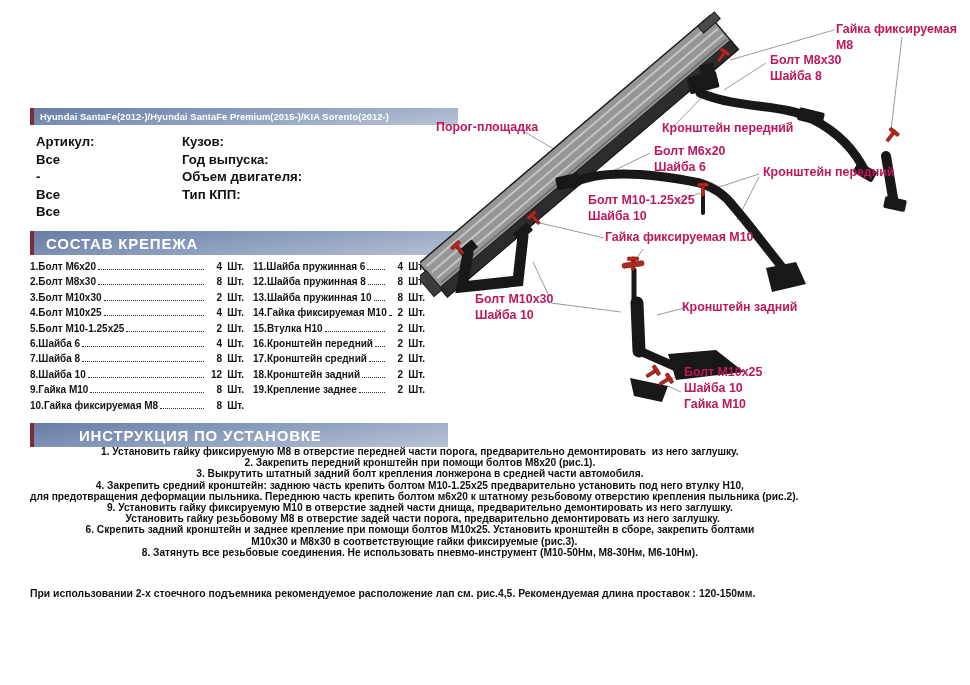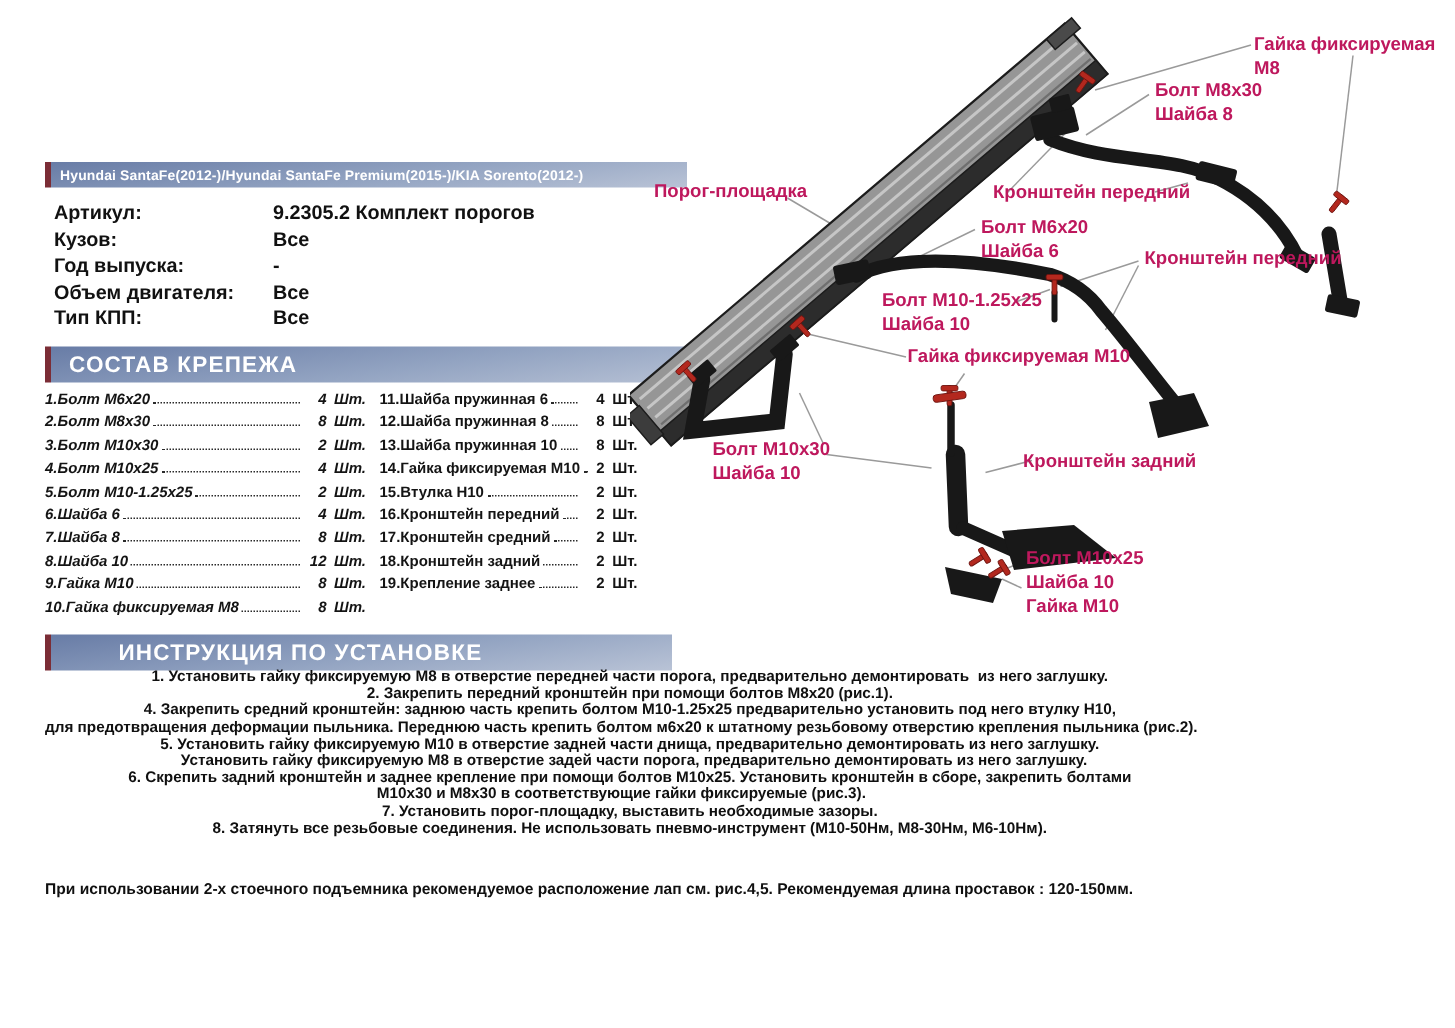--- a/index.html
+++ b/index.html
@@ -16,21 +16,21 @@
   }
   .vehicle-bar{left:30px;top:108px;width:428px;height:17px;font-size:9.3px;font-weight:700;padding-left:6px;letter-spacing:0.1px;white-space:nowrap;}
   .section-bar{height:24px;font-size:15px;font-weight:700;letter-spacing:0.8px;padding-left:12px;}
   .fast-bar{left:30px;top:231px;width:456px;}
   .instr-bar{left:30px;top:423px;width:418px;padding-left:45px;}
   
   .product{position:absolute;left:36px;top:133px;display:grid;grid-template-columns:146px auto;font-size:13.2px;font-weight:700;line-height:17.5px;}
   
   .parts{position:absolute;left:30px;top:261px;display:flex;gap:9px;font-size:10px;font-weight:700;color:#141414;}
   .pcol{display:flex;flex-direction:column;}
-  .pcol.left{width:214px;font-style:italic;}
+  .pcol.left{width:214px;}
   .pcol.right{width:172px;}
   .prow{display:flex;align-items:baseline;height:15.4px;}
   .pname{white-space:nowrap;}
   .lead{flex:1;min-width:2px;border-bottom:1.6px dotted #2a2a2a;margin:0 2px 2px 2px;}
   .pqty{width:16px;text-align:right;}
   .punit{margin-left:5px;white-space:nowrap;}
   
   #diagram-svg{position:absolute;left:420px;top:0;width:550px;height:420px;}
   .dlabel{position:absolute;font-size:12.4px;font-weight:600;color:#be185d;white-space:pre-line;line-height:1.3;}
   
@@ -42,21 +42,20 @@
 <body>
 
 <div id="page">
 
   <div class="bar vehicle-bar">
     <span>Hyundai SantaFe(2012-)/Hyundai SantaFe Premium(2015-)/KIA Sorento(2012-)</span>
   </div>
 
   <div class="product">
     <span>Артикул:</span>
-    <span>9.2305.2 Комплект порогов</span>
     <span>Кузов:</span>
     <span>Все</span>
     <span>Год выпуска:</span>
     <span>-</span>
     <span>Объем двигателя:</span>
     <span>Все</span>
     <span>Тип КПП:</span>
     <span>Все</span>
   </div>
 
@@ -279,25 +278,25 @@
 Шайба 10
 Гайка М10</div>
 
   <div class="bar section-bar instr-bar">
     <span>ИНСТРУКЦИЯ ПО УСТАНОВКЕ</span>
   </div>
 
   <div class="instr">
     <div class="iline">    1. Установить гайку фиксируемую М8 в отверстие передней части порога, предварительно демонтировать  из него заглушку.</div>
     <div class="iline">    2. Закрепить передний кронштейн при помощи болтов М8х20 (рис.1).</div>
+    <div class="iline">    3. Выкрутить штатный задний болт крепления лонжерона в средней части автомобиля.</div>
     <div class="iline">    4. Закрепить средний кронштейн: заднюю часть крепить болтом М10-1.25х25 предварительно установить под него втулку Н10,</div>
     <div class="iline">для предотвращения деформации пыльника. Переднюю часть крепить болтом м6х20 к штатному резьбовому отверстию крепления пыльника (рис.2).</div>
-    <div class="iline">    5. Установить гайку фиксируемую М10 в отверстие задней части днища, предварительно демонтировать из него заглушку.</div>
-    <div class="iline">      Установить гайку фиксируемую М8 в отверстие задей части порога, предварительно демонтировать из него заглушку.</div>
+    <div class="iline">    9. Установить гайку фиксируемую М10 в отверстие задней части днища, предварительно демонтировать из него заглушку.</div>
+    <div class="iline">      Установить гайку резьбовому М8 в отверстие задей части порога, предварительно демонтировать из него заглушку.</div>
     <div class="iline">    6. Скрепить задний кронштейн и заднее крепление при помощи болтов М10х25. Установить кронштейн в сборе, закрепить болтами</div>
     <div class="iline">М10х30 и М8х30 в соответствующие гайки фиксируемые (рис.3).</div>
-    <div class="iline">    7. Установить порог-площадку, выставить необходимые зазоры.</div>
     <div class="iline">    8. Затянуть все резьбовые соединения. Не использовать пневмо-инструмент (М10-50Нм, М8-30Нм, М6-10Нм).</div>
   </div>
 
   <div class="footer-note">При использовании 2-х стоечного подъемника рекомендуемое расположение лап см. рис.4,5. Рекомендуемая длина проставок : 120-150мм.</div>
 
 </div>
 
 </body></html>

